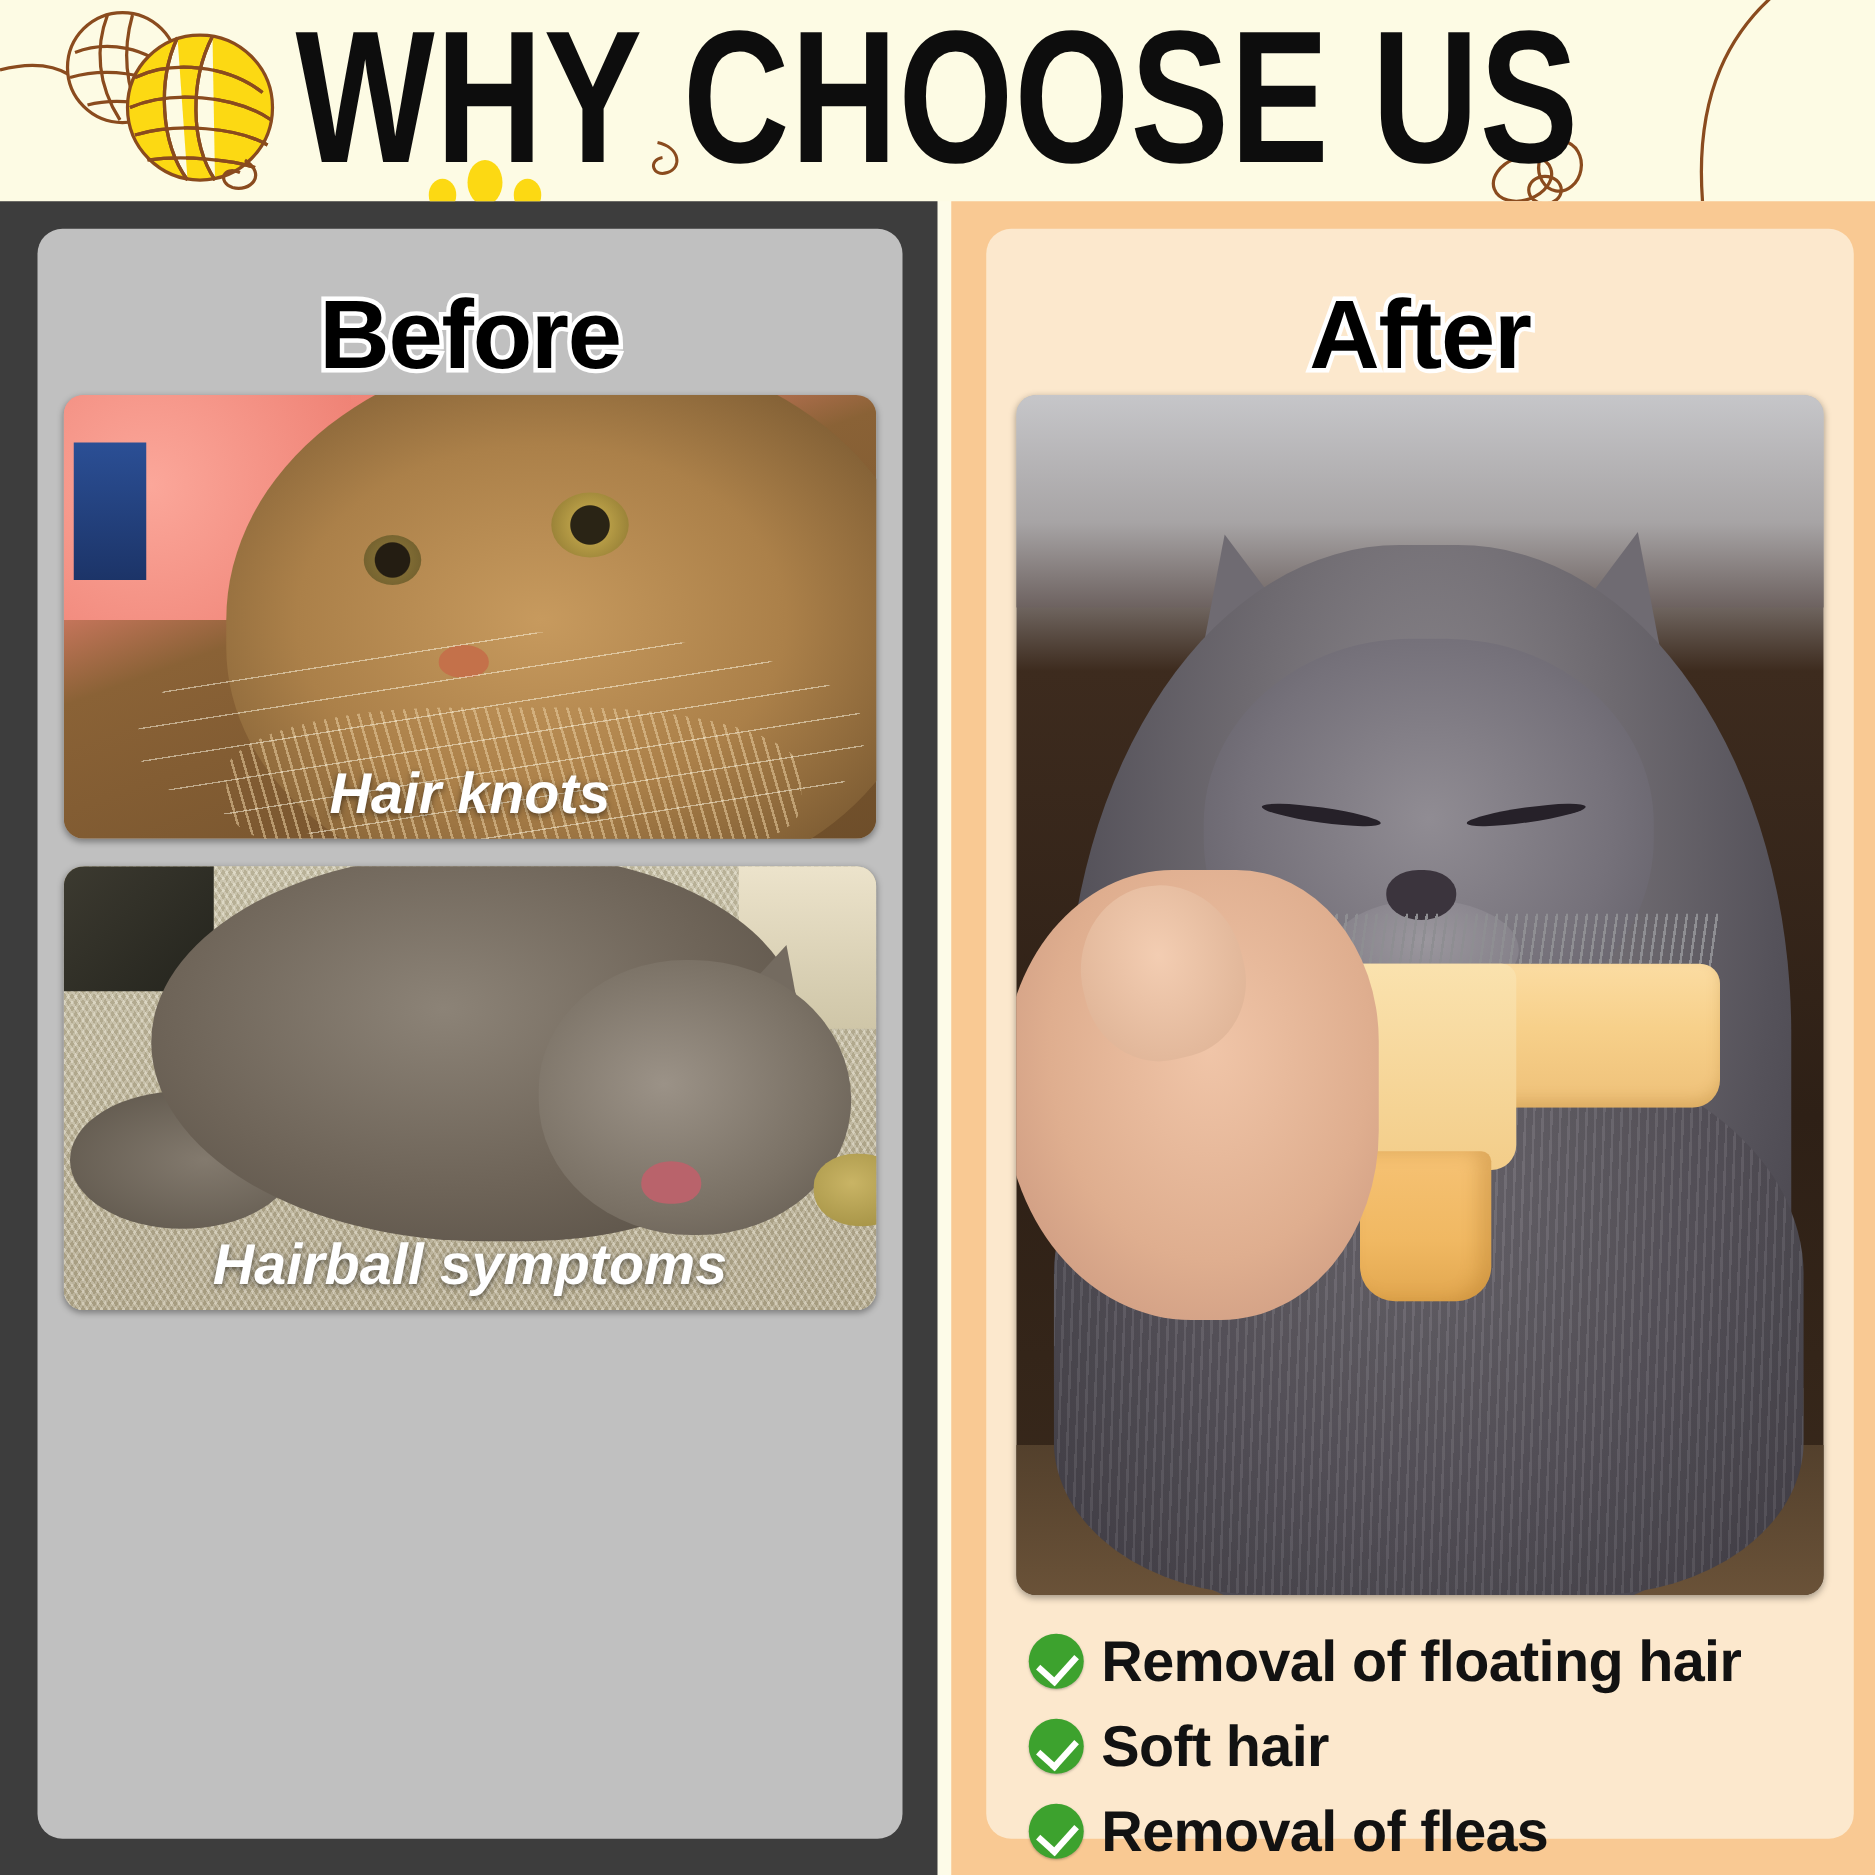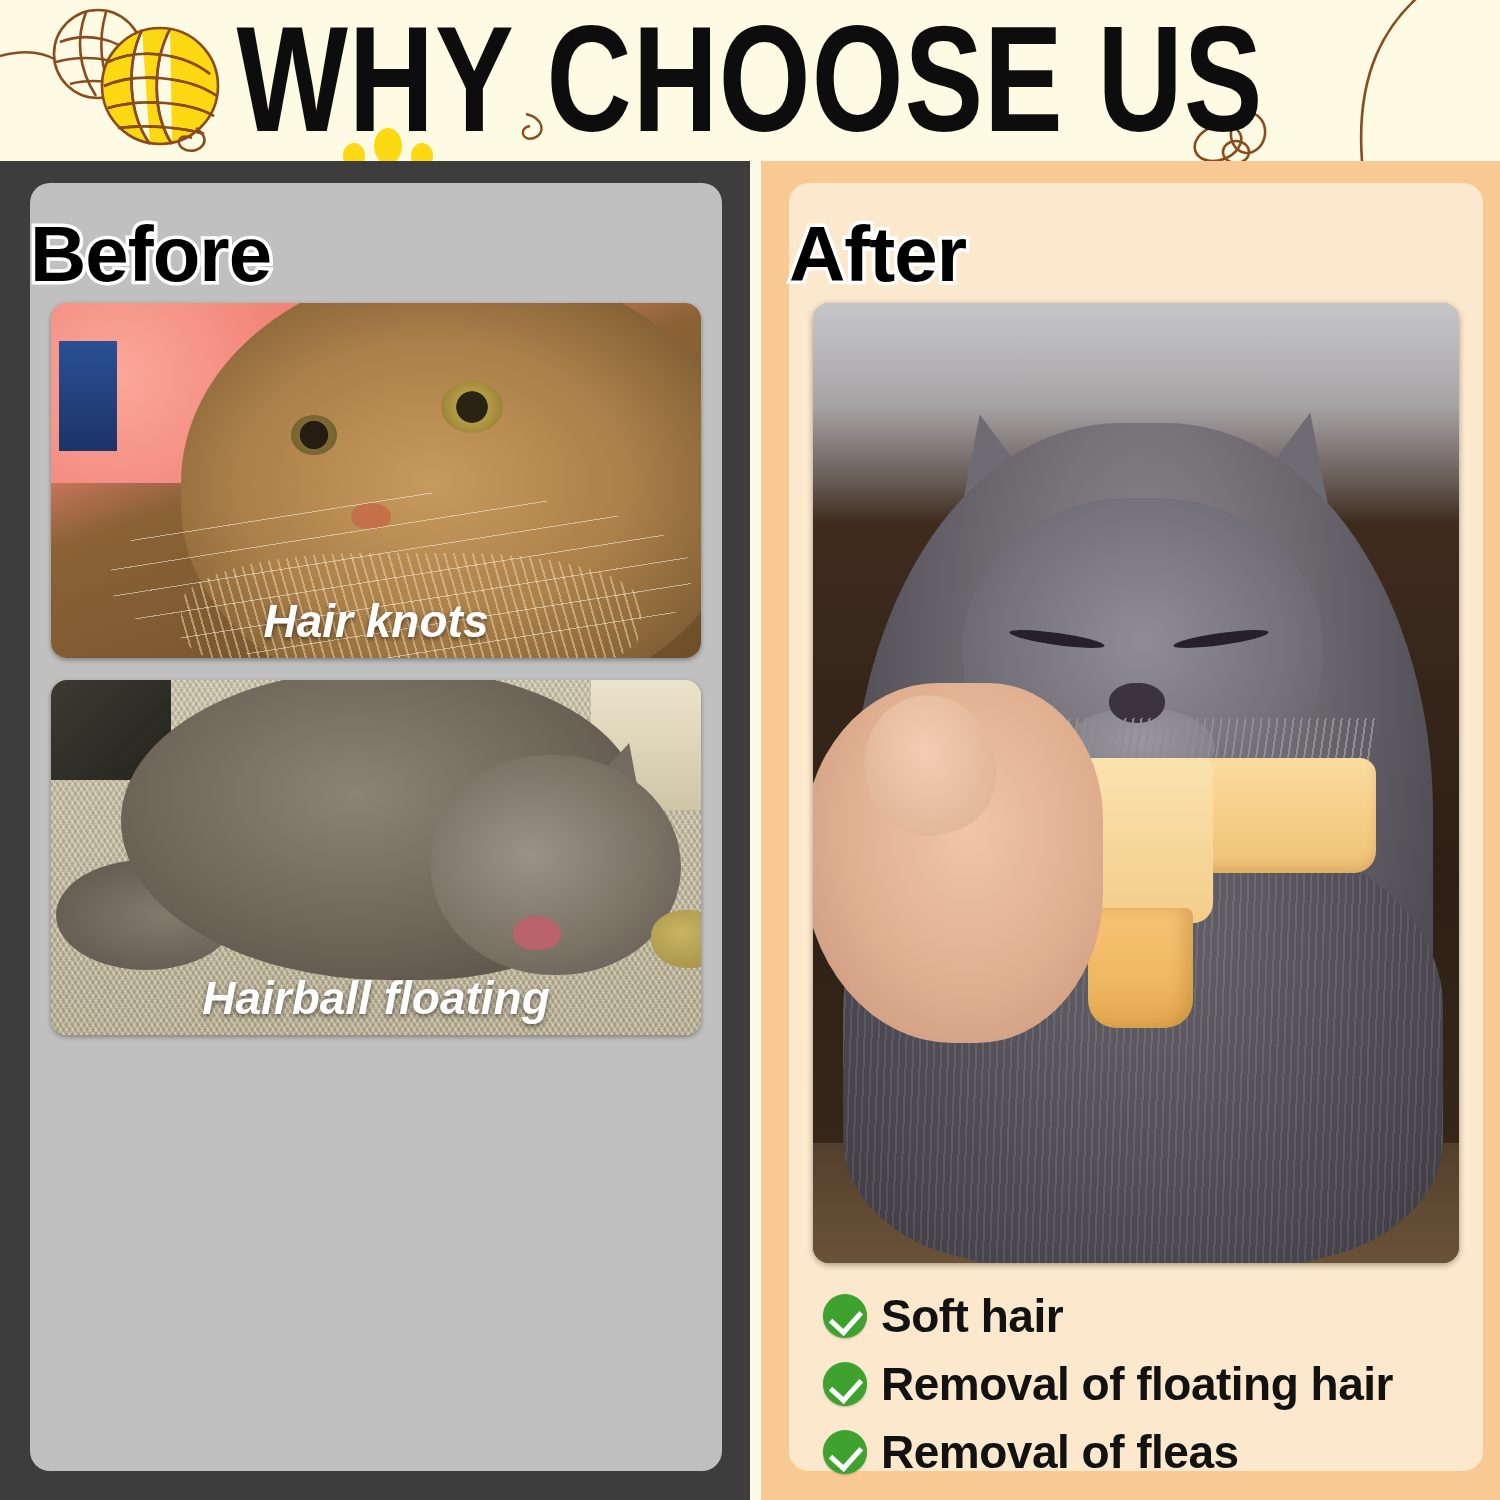--- a/index.html
+++ b/index.html
@@ -41,24 +41,24 @@
   .card-left {
     position:absolute; left:30px; top:22px; width:692px; height:1288px;
     background:#c0c0c0; border-radius:20px;
   }
   .card-right {
     position:absolute; left:28px; top:22px; width:694px; height:1288px;
     background:#fce8cd; border-radius:20px;
   }
 
   .panel-heading {
-    width:100%; text-align:left;
+    width:100%; text-align:center;
     font-size:78px; font-weight:bold; color:#000;
     line-height:1;
-    padding-top:32px; padding-bottom:10px;
+    padding-top:45px; padding-bottom:10px;
     -webkit-text-stroke:7px #ffffff;
     paint-order:stroke fill;
     letter-spacing:-1px;
   }
 
   
   .shot {
     position:relative; margin:0 auto 22px auto;
     width:650px; height:355px;
     border-radius:16px; overflow:hidden;
@@ -378,21 +378,21 @@
           <div class="carpet"></div>
           <div class="doorL"></div>
           <div class="doorR"></div>
           <div class="tail"></div>
           <div class="body"></div>
           <div class="ear"></div>
           <div class="head"></div>
           <div class="tongue"></div>
           <div class="ball"></div>
         </div>
-        <div class="cap">Hairball floating</div>
+        <div class="cap">Hairball symptoms</div>
       </div>
 
 
     </div>
   </div>
 
   <div class="panel-right">
     <div class="card-right">
 
       <div class="panel-heading">After</div>
@@ -415,25 +415,25 @@
         <div class="brush-tab"></div>
         <div class="brush-mid"></div>
         <div class="brush-knob"></div>
         <div class="hand"></div>
         <div class="thumb"></div>
       </div>
 
       <div class="benefits">
         <div class="ben-row">
           <span class="check"></span>
-          <span class="ben-text">Soft hair</span>
+          <span class="ben-text">Removal of floating hair</span>
         </div>
         <div class="ben-row">
           <span class="check"></span>
-          <span class="ben-text">Removal of floating hair</span>
+          <span class="ben-text">Soft hair</span>
         </div>
         <div class="ben-row">
           <span class="check"></span>
           <span class="ben-text">Removal of fleas</span>
         </div>
       </div>
 
     </div>
   </div>
 

